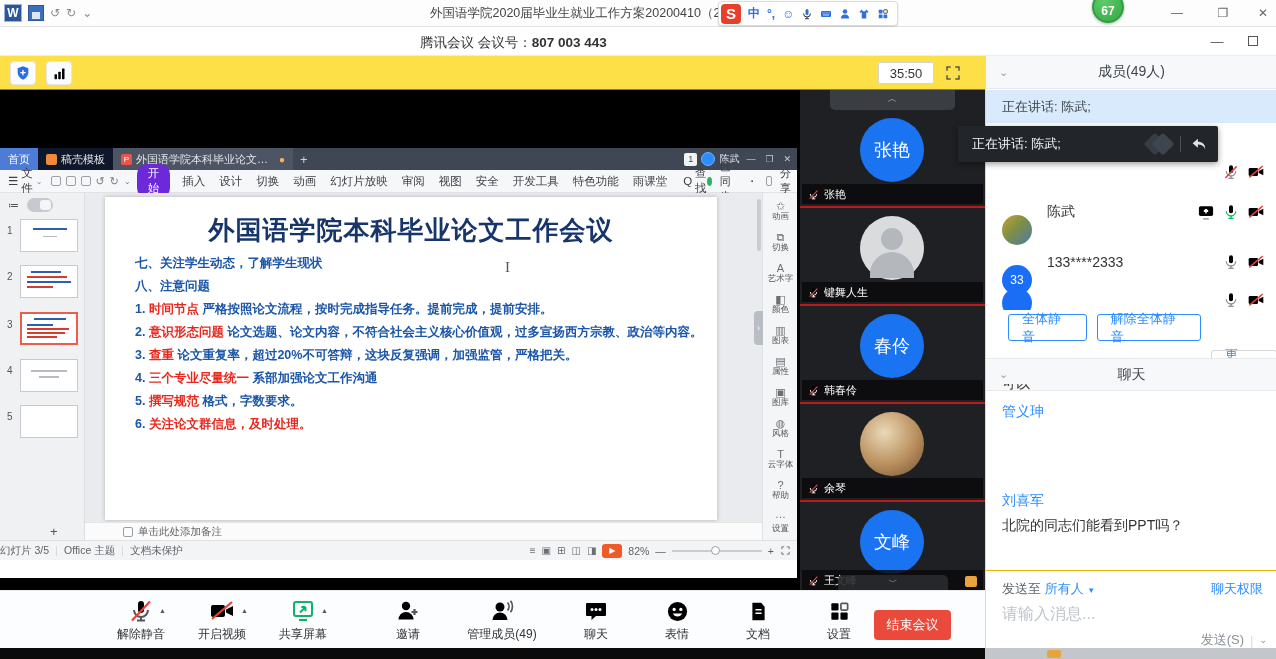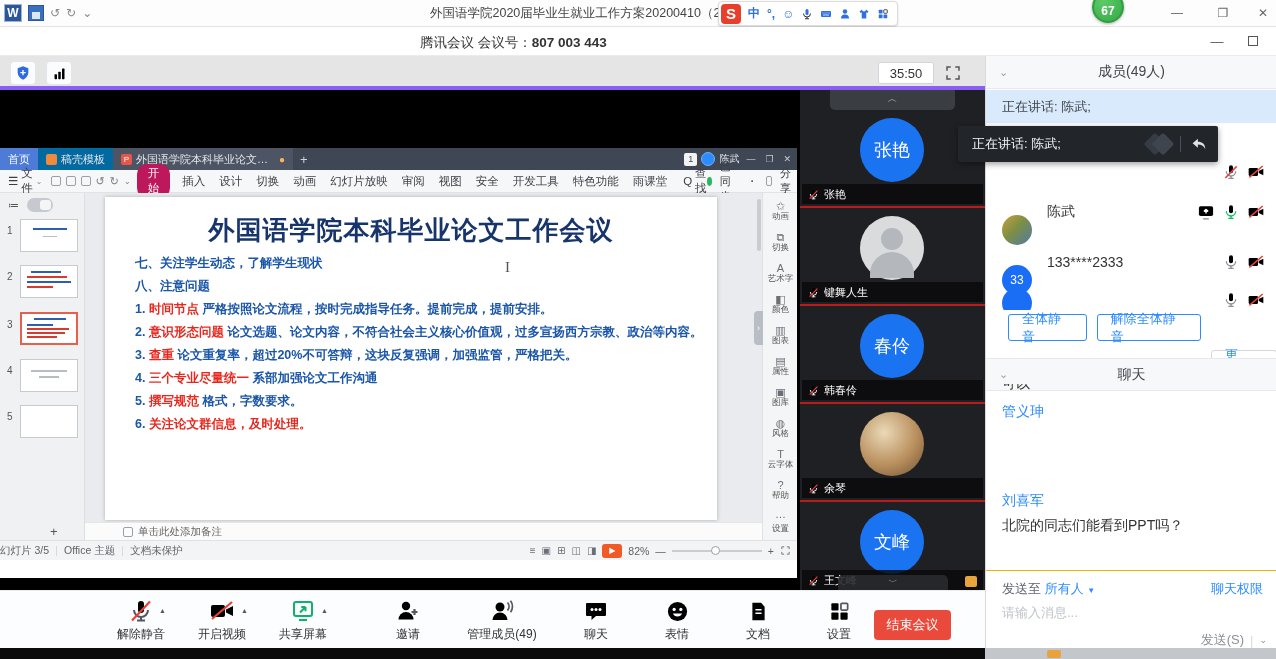--- a/index.html
+++ b/index.html
@@ -24,50 +24,50 @@
 
 
 .meet-header { position:absolute; left:0; top:27px; width:1276px; height:29px; background:#fff; border-bottom:1px solid #ececec; }
 .mh-title { position:absolute; left:420px; top:7px; font-size:13.5px; color:#333; }
 .mh-title b { font-weight:bold; }
 .mh-ctrl { position:absolute; top:2px; width:30px; height:24px; display:flex; align-items:center; justify-content:center; color:#555; font-size:13px; }
 .mh-box { width:10px; height:10px; border:1.5px solid #555; }
 
 
 .left-main { position:absolute; left:0; top:56px; width:985px; height:592px; }
-.share-bar { position:absolute; left:0; top:0; width:985px; height:34px; background:#e5e5e5; border-bottom:4px solid #8b5cf6; }
+.share-bar { position:absolute; left:0; top:0; width:985px; height:34px; background:#fde047; border-bottom:1px solid #8b5cf6; }
 .sb-btn { position:absolute; top:5px; width:26px; height:24px; background:#fbfcfd; border:1px solid #e3e5e8; border-radius:4px; display:flex; align-items:center; justify-content:center; }
 .sb-timer { position:absolute; left:878px; top:6px; width:56px; height:22px; background:#fff; border:1px solid #d2d5d9; border-radius:2px; font-size:13px; color:#333; display:flex; align-items:center; justify-content:center; }
 .sb-full { position:absolute; left:944px; top:8px; width:18px; height:18px; color:#555; }
 
 .share-area { position:absolute; left:0; top:34px; width:985px; height:500px; background:#000; }
 
 
 .wps { position:absolute; left:0; top:58px; width:797px; height:430px; background:#fff; }
 .wps-tabs { position:absolute; left:0; top:0; width:797px; height:22px; background:#3f4654; display:flex; align-items:stretch; font-size:11px; }
 .wtab { display:flex; align-items:center; gap:4px; padding:0 8px; color:#e4e6ea; white-space:nowrap; }
 .wtab.home { background:#4d7bd6; color:#fff; }
-.wtab.tpl { background:#0369a1; }
+.wtab.tpl { background:#0f172a; }
 .wtab.doc { background:#4d5565; max-width:180px; overflow:hidden; }
 .wtab .ti { width:11px; height:11px; border-radius:2px; flex:none; display:flex; align-items:center; justify-content:center; font-size:8px; color:#fff; }
 .wtab .ti.orange { background:#f08a3c; }
 .wtab .ti.red { background:#e8564a; }
 .wtab .lbl { overflow:hidden; text-overflow:ellipsis; white-space:nowrap; }
 .wtab-dot { color:#ffb25e; font-size:10px; }
 .wtab-plus { color:#cfd3da; padding:0 7px; display:flex; align-items:center; font-size:13px; }
 .wtabs-right { margin-left:auto; display:flex; align-items:center; gap:4px; padding-right:3px; }
 .wb1 { width:13px; height:13px; background:#f2f3f5; border-radius:2px; color:#444; font-size:9px; display:flex; align-items:center; justify-content:center; }
 .wav { width:14px; height:14px; border-radius:50%; background:#2d8cff; border:1px solid #6eb1ff; }
 .wuser { color:#dfe3ea; font-size:10px; }
 .wctrl { color:#c8ccd4; font-size:9px; padding:0 3px; }
 
 .wps-ribbon { position:absolute; left:0; top:22px; width:797px; height:23px; background:#f6f7f8; border-bottom:1px solid #e2e3e5; display:flex; align-items:center; font-size:11.5px; color:#3b3f45; }
 .wr-file { display:flex; align-items:center; gap:3px; padding:0 8px; }
 .wr-icons { display:flex; align-items:center; gap:5px; color:#7a7f86; font-size:11px; padding-right:6px; }
-.wr-start { background:#be185d; color:#fff; border-radius:10px; padding:2px 11px; font-size:11.5px; }
+.wr-start { background:#6d28d9; color:#fff; border-radius:10px; padding:2px 11px; font-size:11.5px; }
 .wr-tabs { display:flex; align-items:center; gap:14px; margin-left:12px; white-space:nowrap; }
 .wr-find { display:flex; align-items:center; gap:3px; margin-left:16px; color:#3b3f45; }
 .wr-right { margin-left:auto; display:flex; align-items:center; gap:8px; padding-right:6px; color:#3b3f45; font-size:11px; }
 .gdot { width:9px; height:9px; border-radius:50%; background:#2ab562; display:inline-block; }
 .mini-ic { width:10px; height:10px; border:1px solid #9aa0a8; border-radius:2px; display:inline-block; }
 
 .wps-body { position:absolute; left:0; top:45px; width:797px; height:347px; }
 .thumb-col { position:absolute; left:0; top:0; width:85px; height:347px; background:#f0f1f3; border-right:1px solid #dcdee1; }
 .tc-top { display:flex; align-items:center; gap:8px; padding:5px 0 4px 8px; color:#555; font-size:11px; }
 .tc-pill { width:26px; height:14px; background:#c6cad0; border-radius:7px; position:relative; }
@@ -146,21 +146,21 @@
 .chat-header-pos { top:302px; border-top:1px solid #e8e9eb; }
 .chat-clip { position:absolute; left:16px; top:328px; height:11px; overflow:hidden; width:250px; }
 .chat-clip span { display:block; margin-top:-9px; font-size:14px; color:#333; }
 .chat-sender { position:absolute; left:16px; font-size:14px; color:#2d8cff; }
 .chat-time { position:absolute; left:0; width:291px; text-align:center; font-size:12px; color:#b3b8bf; }
 .chat-text { position:absolute; left:16px; font-size:14px; color:#333; }
 .chat-footer { position:absolute; left:0; top:514px; width:291px; height:78px; border-top:1px solid #eab308; }
 .cf-row1 { position:absolute; left:16px; top:9px; font-size:13px; color:#5f6671; }
 .cf-row1 .blue { color:#2d8cff; }
 .cf-perm { position:absolute; right:14px; top:9px; font-size:13px; color:#2d8cff; }
-.cf-input { position:absolute; left:16px; top:33px; font-size:13px; color:#bfc4cb; }
+.cf-input { position:absolute; left:16px; top:33px; font-size:16px; color:#bfc4cb; }
 .cf-send { position:absolute; right:10px; top:60px; font-size:13px; color:#8a8f99; display:flex; align-items:center; gap:6px; }
 .cf-send .dv { color:#d8dadd; }
 
 
 .toast { position:absolute; left:958px; top:126px; width:260px; height:36px; background:#22262b; border-radius:2px; display:flex; align-items:center; padding:0 10px 0 14px; z-index:30; box-shadow:0 2px 6px rgba(0,0,0,.4); }
 .toast-text { color:#f2f4f6; font-size:13px; flex:1; white-space:nowrap; }
 .t-dia { width:16px; height:16px; background:#363c44; transform:rotate(45deg); border-radius:2px; }
 .t-dia.d2 { margin-left:-8px; background:#3e454e; }
 .t-div { width:1px; height:16px; background:#4a5059; margin:0 9px; }
 

